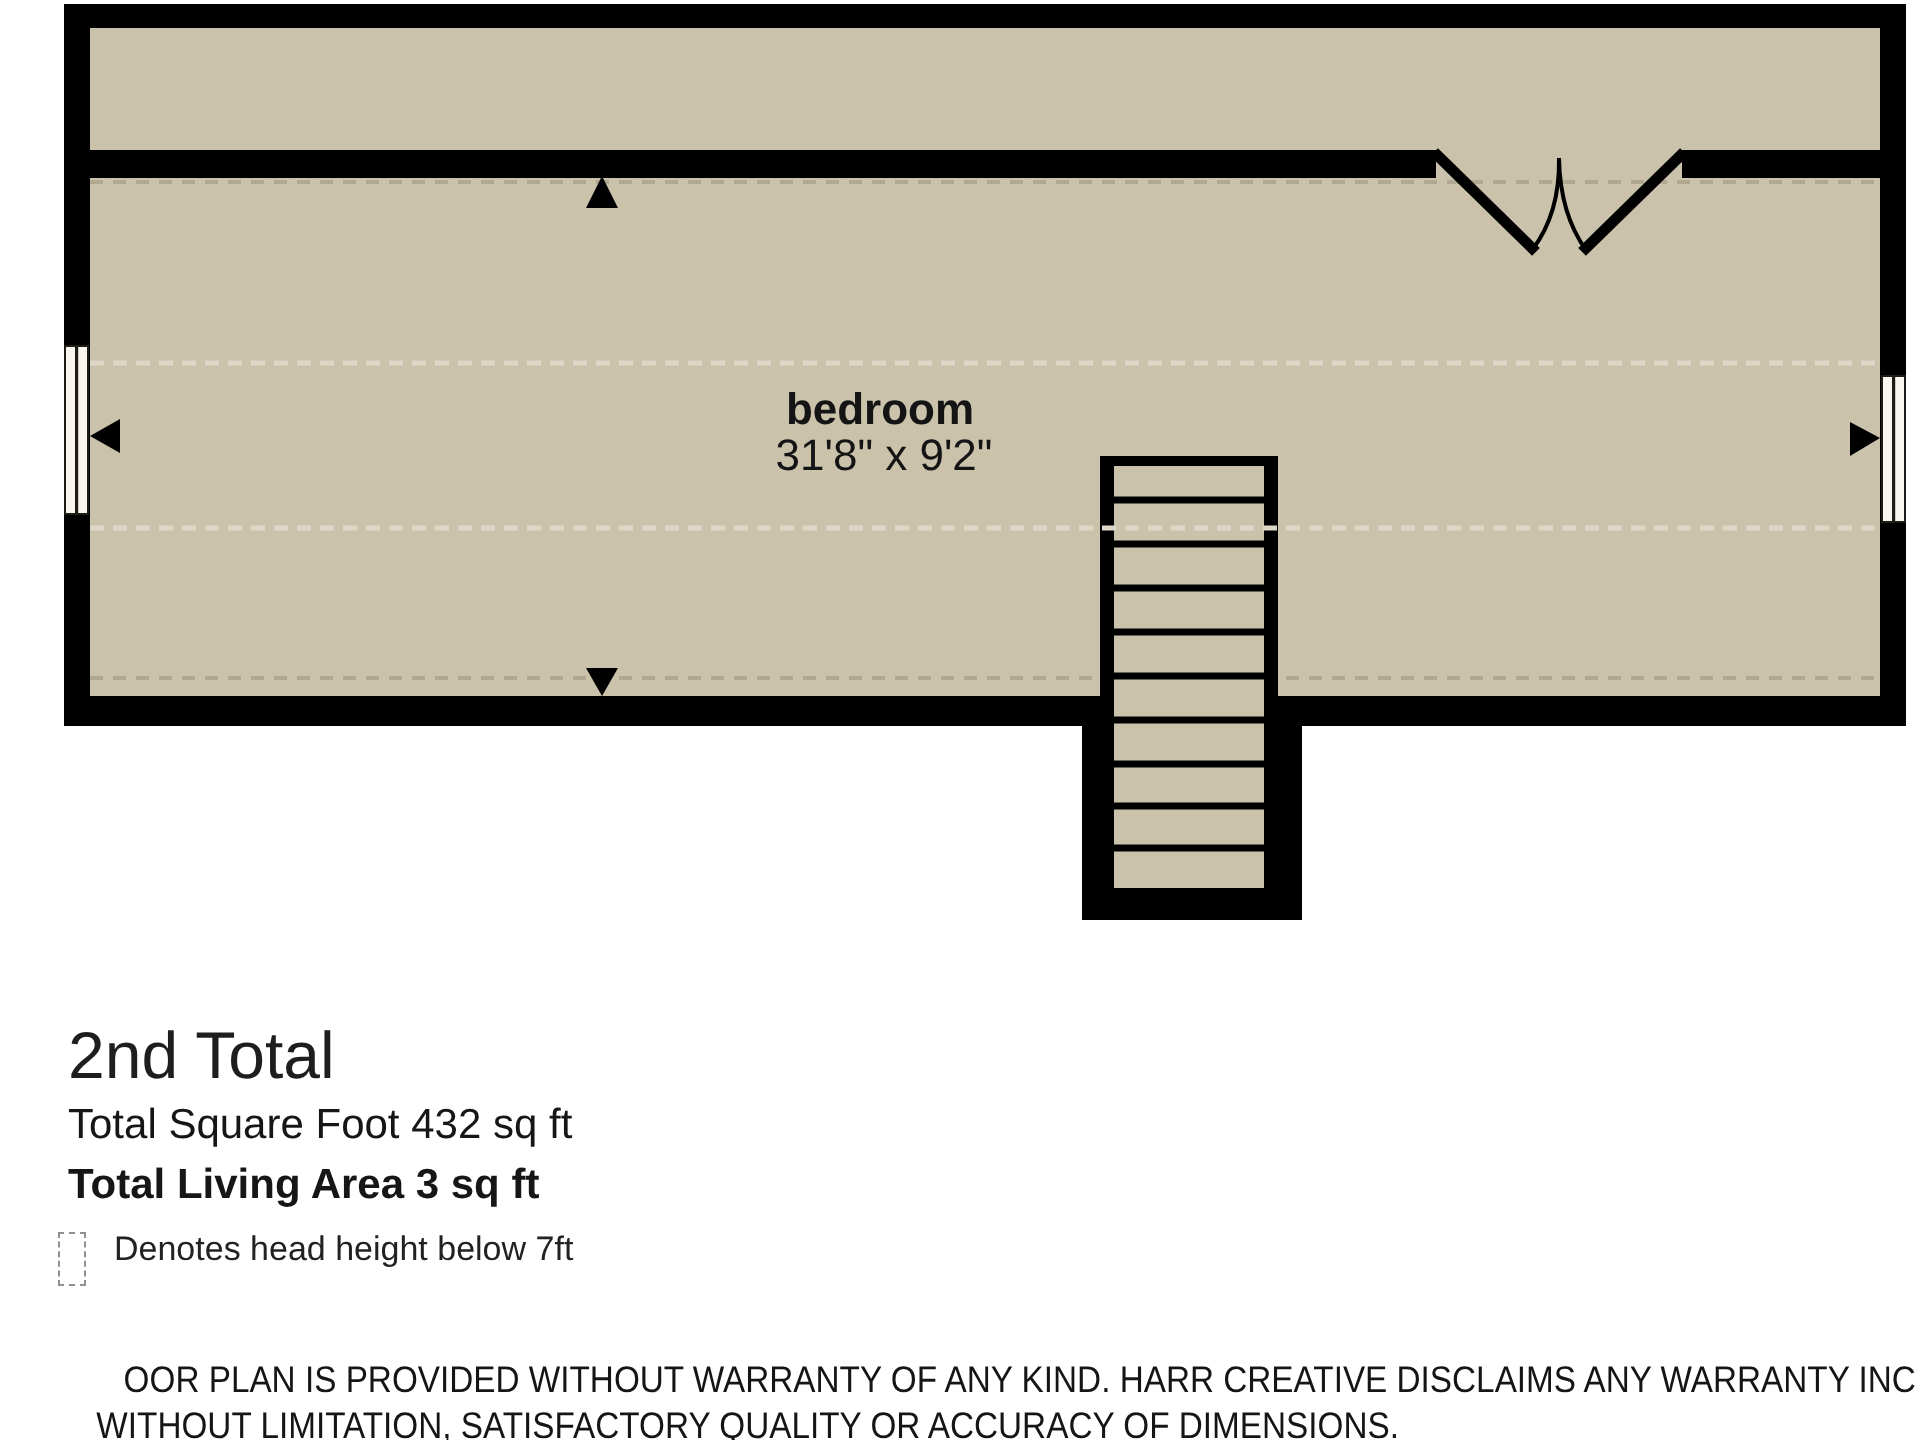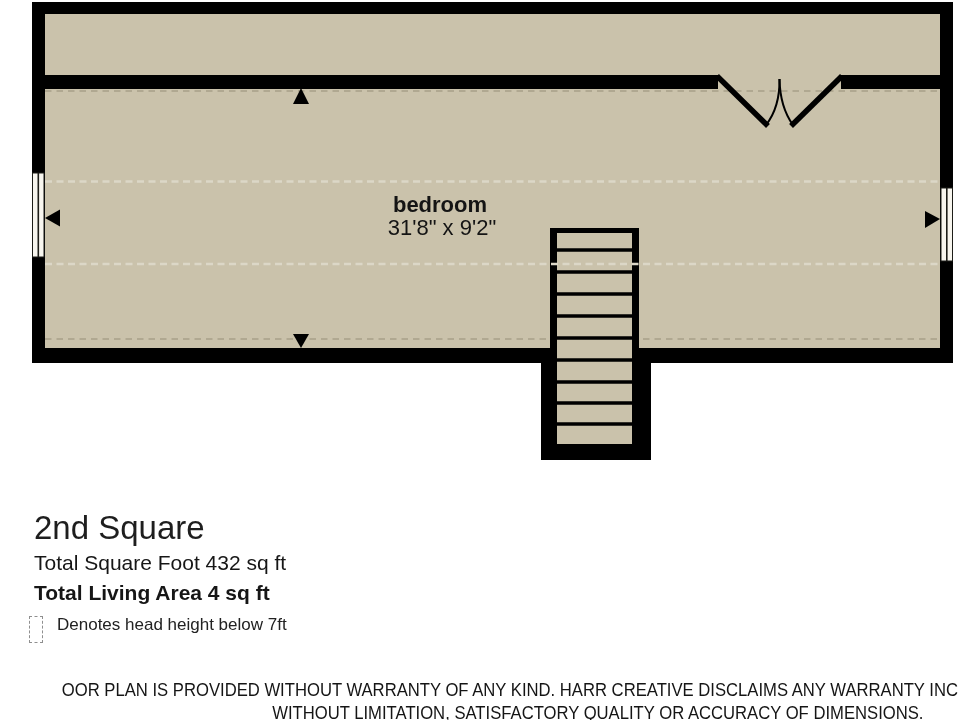--- a/index.html
+++ b/index.html
@@ -45,21 +45,21 @@
     left: 17px; top: 616px;
     width: 12px; height: 25px;
     background: #ffffff;
     border: 1.6px dashed var(--legend-box-border, #8f8f8f);
   }
   .legend-label { left: 45px; top: 615px; font-size: 17px; color: #222222; }
 
   
   .disclaimer-line {
     left: 0; right: 0;
-    text-align: right;
+    text-align: left;
     white-space: nowrap;
     font-size: 18.5px;
     color: #151515;
   }
   .disclaimer-line > span {
     display: inline-block;
     transform: scaleX(0.9);
     transform-origin: center;
     white-space: nowrap;
   }
@@ -121,23 +121,23 @@
       <line x1="828" y1="78" x2="781" y2="124" class="door-leaf"></line>
       <path d="M 754 125 Q 768 107 767.5 79" class="door-arc"></path>
       <path d="M 781 125 Q 768 107 767.5 79" class="door-arc"></path>
     </g>
 
     <text x="428" y="212" class="room-label">bedroom</text>
     <text x="430" y="235" class="room-dims">31'8" x 9'2"</text>
   </svg>
 </div>
 
-<div class="abs floor-title">2nd Square</div>
+<div class="abs floor-title">2nd Total</div>
 <div class="abs total-line-1">Total Square Foot 432 sq ft</div>
-<div class="abs total-line-2">Total Living Area 4 sq ft</div>
+<div class="abs total-line-2">Total Living Area 3 sq ft</div>
 
 <div class="abs legend-swatch"></div>
 <div class="abs legend-label">Denotes head height below 7ft</div>
 
 <div class="abs disclaimer-line disclaimer-1">
   <span>OOR PLAN IS PROVIDED WITHOUT WARRANTY OF ANY KIND. HARR CREATIVE DISCLAIMS ANY WARRANTY INC</span>
 </div>
 <div class="abs disclaimer-line disclaimer-2">
   <span>WITHOUT LIMITATION, SATISFACTORY QUALITY OR ACCURACY OF DIMENSIONS.</span>
 </div>

